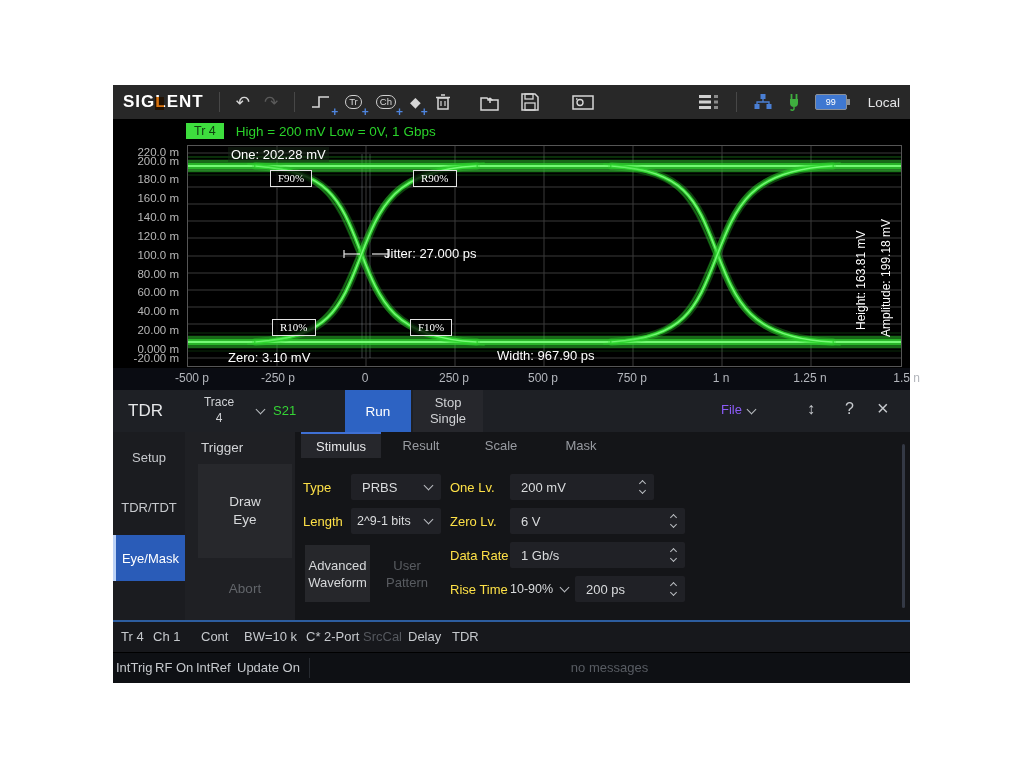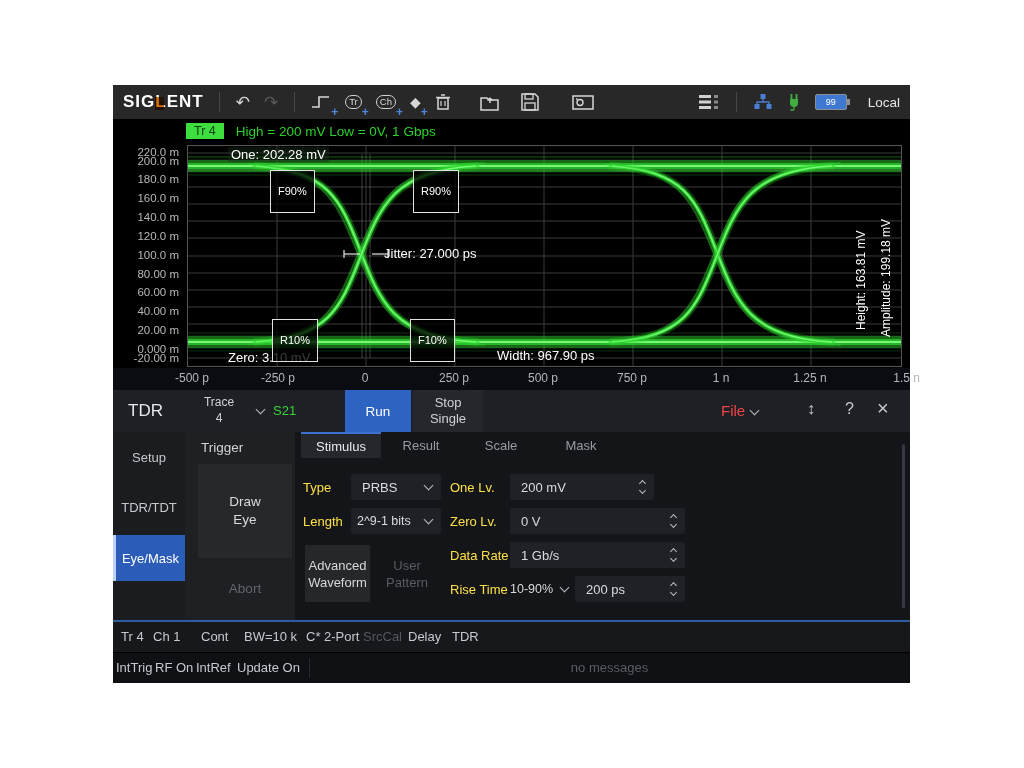--- a/index.html
+++ b/index.html
@@ -25,33 +25,33 @@
   .tracebar{position:absolute;left:0;top:34px;right:0;height:24px;background:#000;display:flex;align-items:center;}
   .badge{margin-left:73px;background:#3ede3e;color:#114011;padding:1px 8px;font-size:12.5px;}
   .traceinfo{margin-left:12px;color:#2ad12a;font-size:13.5px;}
   
   .ylab{position:absolute;width:66px;text-align:right;color:#b7b7b7;font-size:11.5px;line-height:12px;}
   .plot{position:absolute;left:74px;top:60px;width:713px;height:220px;border:1px solid #555;background:#000;box-sizing:content-box;}
   .ann{position:absolute;color:#fff;font-size:13px;white-space:nowrap;z-index:5;}
   .ann.bgd{background:rgba(25,45,25,0.45);padding:0 3px;}
   .vert{position:absolute;color:#fff;font-size:12px;white-space:nowrap;writing-mode:vertical-rl;transform:rotate(180deg);z-index:5;}
   .flag{position:absolute;border:1px solid #e2e2e2;background:rgba(0,0,0,0.78);color:#fff;font-size:11px;
-    padding:14px 7px;z-index:6;line-height:13px;}
+    padding:1px 7px;z-index:6;line-height:13px;font-family:Liberation Serif, serif;}
   .xaxis{position:absolute;left:0;top:283px;right:0;height:22px;background:#0a0c12;}
   .xlab{position:absolute;top:3px;width:56px;text-align:center;color:#b3b6bc;font-size:12px;}
   
   .tdrhead{position:absolute;left:0;top:305px;right:0;height:42px;background:#1e2025;}
   .tdrtitle{position:absolute;left:15px;top:11px;font-size:17px;color:#e6e7e9;}
   .tracesel{position:absolute;left:80px;top:4px;width:52px;text-align:center;color:#cfd1d4;font-size:12px;line-height:16px;}
   .sparam{position:absolute;left:160px;top:13px;color:#35d435;font-size:13px;}
   .runbtn{position:absolute;left:232px;top:0;width:66px;height:42px;background:#2d63c3;color:#fff;
     font-size:13.5px;display:flex;align-items:center;justify-content:center;}
   .stopbtn{position:absolute;left:300px;top:0;width:70px;height:42px;background:#26272c;color:#d0d2d5;
     font-size:13px;display:flex;flex-direction:column;align-items:center;justify-content:center;line-height:16px;}
-  .filemenu{position:absolute;left:608px;top:12px;color:#ef4444;font-size:15px;}
+  .filemenu{position:absolute;left:608px;top:12px;color:#8b5cf6;font-size:13px;}
   .hicon{position:absolute;top:10px;color:#c6c9cd;font-size:16px;}
   .chev{display:inline-block;width:6px;height:6px;border-right:1.6px solid #b9bcc1;border-bottom:1.6px solid #b9bcc1;vertical-align:middle;}
   .chev.down{transform:rotate(45deg);margin-left:6px;margin-top:-3px;}
   .chev.s{width:4px;height:4px;border-width:1.3px;display:block;margin:1.5px auto;}
   .chev.s.up{transform:rotate(-135deg);}
   .chev.s.down{transform:rotate(45deg);margin-left:auto;margin-top:0;}
   
   .pbody{position:absolute;left:0;top:347px;right:0;height:188px;background:#141518;border-bottom:2px solid #2d5d9f;}
   .psidebar{position:absolute;left:0;top:0;width:72px;bottom:0;background:#1b1c20;}
   .sbitem{position:absolute;left:0;width:72px;height:44px;display:flex;align-items:center;justify-content:center;
@@ -360,21 +360,21 @@
     <div class="flabel" style="left:337px;top:48px;">One Lv.</div>
     <div class="fctrl" style="left:397px;top:42px;width:144px;">
       <span class="val">200 mV</span>
       <span class="stepbtns">
           <span class="chev s up"></span>
           <span class="chev s down"></span>
         </span>
     </div>
     <div class="flabel" style="left:337px;top:82px;">Zero Lv.</div>
     <div class="fctrl" style="left:397px;top:76px;width:175px;">
-      <span class="val">0 V</span>
+      <span class="val">6 V</span>
       <span class="stepbtns">
           <span class="chev s up"></span>
           <span class="chev s down"></span>
         </span>
     </div>
     <div class="flabel" style="left:337px;top:116px;">Data Rate</div>
     <div class="fctrl" style="left:397px;top:110px;width:175px;">
       <span class="val">1 Gb/s</span>
       <span class="stepbtns">
           <span class="chev s up"></span>

